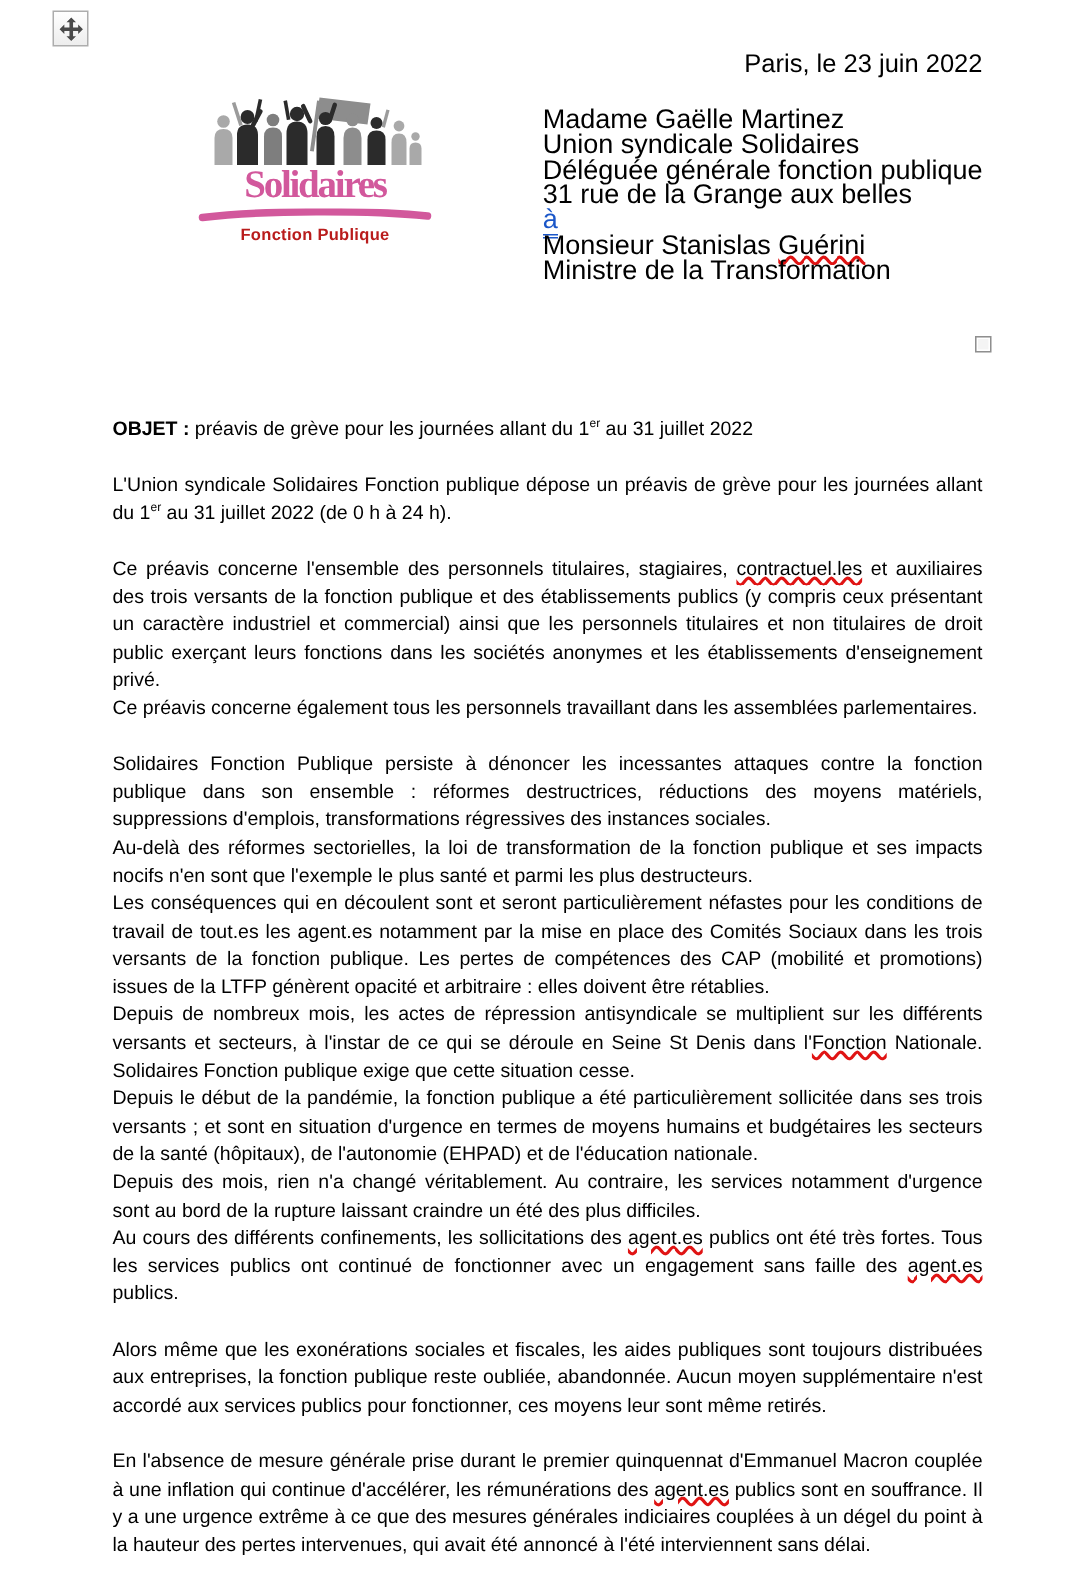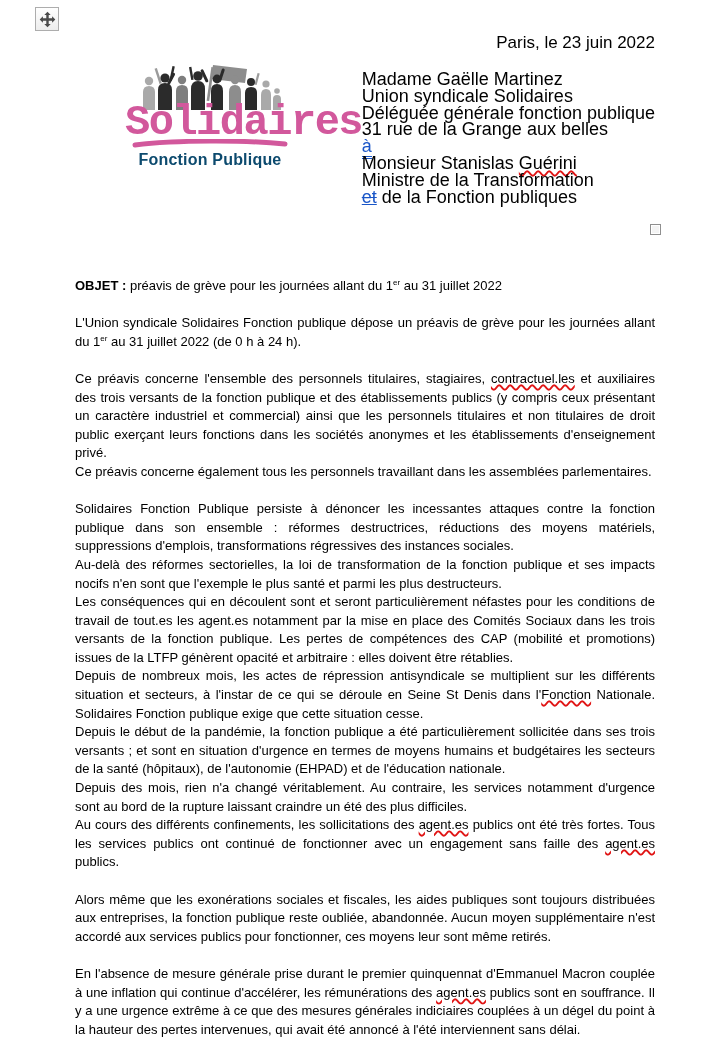--- a/index.html
+++ b/index.html
@@ -28,34 +28,34 @@
     border:1px solid #8f8f8f;
     background:#f4f4f4;
     box-shadow:inset 0 0 0 1px #ffffff;
     box-sizing:border-box;
   }
 
   
   .logo { position:absolute; left:125px; top:64px; width:170px; text-align:center; }
   .logo-crowd { width:150px; height:46px; display:block; margin:0 auto; }
   .logo-title {
-    font-family:Liberation Mono, monospace;
+    font-family:Liberation Serif, serif;
     font-weight:bold;
-    font-size:42px;
+    font-size:26px;
     letter-spacing:-1.5px;
     line-height:30px;
     margin-top:-2px;
   }
   .logo-swoosh { display:block; margin:1px auto 0; width:158px; height:9px; }
   .logo-subtitle {
-    font-size:16px;
+    font-size:11px;
     font-weight:bold;
     letter-spacing:0.2px;
     margin-top:3px;
-    color:#0c4a6e;
+    color:#b91c1c;
   }
 
   
   .date-line {
     position:absolute; top:33px; right:71px;
     font-size:17px;
   }
   .address-block {
     position:absolute; top:60px; right:71px;
     font-size:18px; line-height:16.8px;
@@ -163,32 +163,31 @@
 <div class="date-line">Paris, le 23 juin 2022</div>
 
 <div class="address-block">
     <div><span>Madame Gaëlle Martinez</span></div>
     <div><span>Union syndicale Solidaires</span></div>
     <div><span>Déléguée générale fonction publique</span></div>
     <div><span>31 rue de la Grange aux belles</span></div>
     <div><span class="ins">à</span></div>
     <div><span>Monsieur Stanislas </span><span class="sq">Guérini</span></div>
     <div><span>Ministre de la Transformation</span></div>
-    <div><span class="del">et</span><span> de la Fonction publiques</span></div>
   </div>
 
 <div class="size-handle"></div>
 
 <div class="letter-body">
     <p class="para"><span class="b">OBJET :</span><span> préavis de grève pour les journées allant du 1</span><sup>er</sup><span> au 31 juillet 2022</span></p>
     <p class="para gap"><span>L'Union syndicale Solidaires Fonction publique dépose un préavis de grève pour les journées allant du 1</span><sup>er</sup><span> au 31 juillet 2022 (de 0 h à 24 h).</span></p>
     <p class="para gap"><span>Ce préavis concerne l'ensemble des personnels titulaires, stagiaires, </span><span class="sq">contractuel.les</span><span> et auxiliaires des trois versants de la fonction publique et des établissements publics (y compris ceux présentant un caractère industriel et commercial) ainsi que les personnels titulaires et non titulaires de droit public exerçant leurs fonctions dans les sociétés anonymes et les établissements d'enseignement privé.</span></p>
     <p class="para"><span>Ce préavis concerne également tous les personnels travaillant dans les assemblées parlementaires.</span></p>
     <p class="para gap"><span>Solidaires Fonction Publique persiste à dénoncer les incessantes attaques contre la fonction publique dans son ensemble : réformes destructrices, réductions des moyens matériels, suppressions d'emplois, transformations régressives des instances sociales.</span></p>
     <p class="para"><span>Au-delà des réformes sectorielles, la loi de transformation de la fonction publique et ses impacts nocifs n'en sont que l'exemple le plus santé et parmi les plus destructeurs.</span></p>
     <p class="para"><span>Les conséquences qui en découlent sont et seront particulièrement néfastes pour les conditions de travail de tout.es les agent.es notamment par la mise en place des Comités Sociaux dans les trois versants de la fonction publique. Les pertes de compétences des CAP (mobilité et promotions) issues de la LTFP génèrent opacité et arbitraire : elles doivent être rétablies.</span></p>
-    <p class="para"><span>Depuis de nombreux mois, les actes de répression antisyndicale se multiplient sur les différents situation et secteurs, à l'instar de ce qui se déroule en Seine St Denis dans l'</span><span class="sq">Fonction</span><span> Nationale. Solidaires Fonction publique exige que cette situation cesse.</span></p>
+    <p class="para"><span>Depuis de nombreux mois, les actes de répression antisyndicale se multiplient sur les différents versants et secteurs, à l'instar de ce qui se déroule en Seine St Denis dans l'</span><span class="sq">Fonction</span><span> Nationale. Solidaires Fonction publique exige que cette situation cesse.</span></p>
     <p class="para"><span>Depuis le début de la pandémie, la fonction publique a été particulièrement sollicitée dans ses trois versants ; et sont en situation d'urgence en termes de moyens humains et budgétaires les secteurs de la santé (hôpitaux), de l'autonomie (EHPAD) et de l'éducation nationale.</span></p>
     <p class="para"><span>Depuis des mois, rien n'a changé véritablement. Au contraire, les services notamment d'urgence sont au bord de la rupture laissant craindre un été des plus difficiles.</span></p>
     <p class="para"><span>Au cours des différents confinements, les sollicitations des </span><span class="sq">agent.es</span><span> publics ont été très fortes. Tous les services publics ont continué de fonctionner avec un engagement sans faille des </span><span class="sq">agent.es</span><span> publics.</span></p>
     <p class="para gap"><span>Alors même que les exonérations sociales et fiscales, les aides publiques sont toujours distribuées aux entreprises, la fonction publique reste oubliée, abandonnée. Aucun moyen supplémentaire n'est accordé aux services publics pour fonctionner, ces moyens leur sont même retirés.</span></p>
     <p class="para gap"><span>En l'absence de mesure générale prise durant le premier quinquennat d'Emmanuel Macron couplée à une inflation qui continue d'accélérer, les rémunérations des </span><span class="sq">agent.es</span><span> publics sont en souffrance. Il y a une urgence extrême à ce que des mesures générales indiciaires couplées à un dégel du point à la hauteur des pertes intervenues, qui avait été annoncé à l'été interviennent sans délai.</span></p>
   </div>
 
 </body></html>

